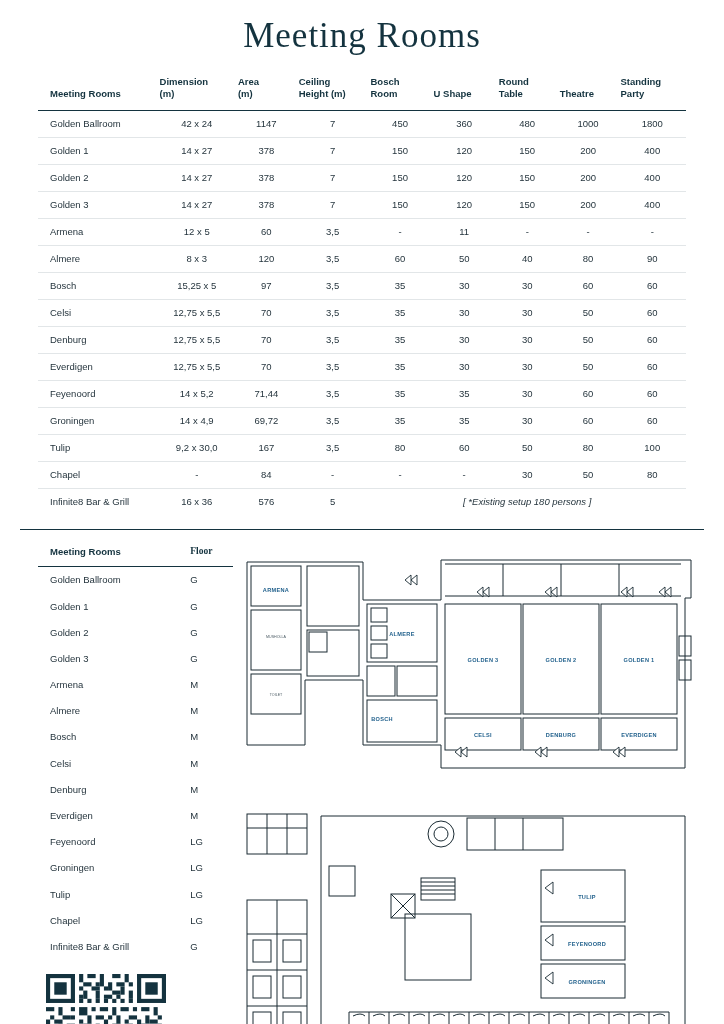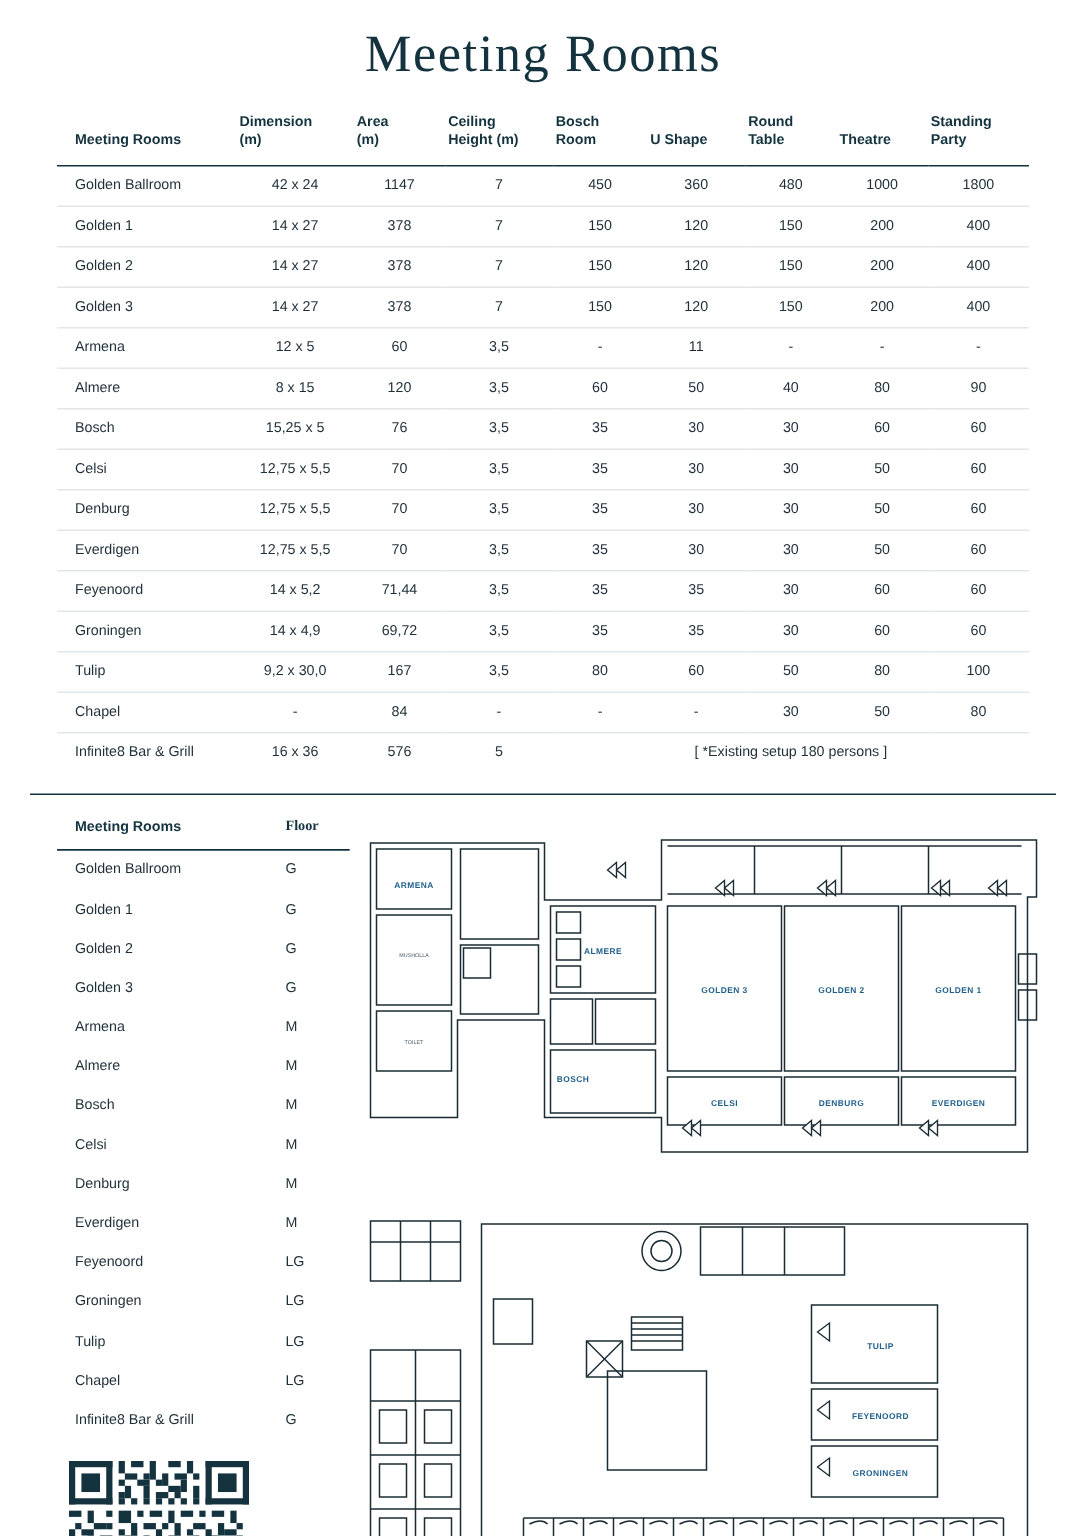--- a/index.html
+++ b/index.html
@@ -51,21 +51,21 @@
   table.main thead tr { border-bottom: 1.3px solid #14333f; }
   table.main tbody td {
     padding: 7.5px 2px;
     text-align: center;
     color: #1f2f38;
     font-size: 9.5px;
     border-bottom: 0.8px solid #e2e6e8;
   }
   table.main tbody td.first { text-align: left; padding-left: 12px; }
   table.main tbody tr:last-child td { border-bottom: none; }
-  .setup-note { text-align: center; color: #1f2f38; font-size: 9.5px; }
+  .setup-note { text-align: center; color: #1f2f38; font-size: 9.5px; font-style: italic; }
 
   .divider {
     margin: 14px 20px 0 20px;
     border-top: 1.2px solid #14333f;
   }
 
   
   .lower {
     display: flex;
     margin: 10px 38px 0 38px;
@@ -222,33 +222,33 @@
             <td>60</td>
             <td>3,5</td>
             <td>-</td>
             <td>11</td>
             <td>-</td>
             <td>-</td>
             <td>-</td>
           </tr>
           <tr>
             <td class="first">Almere</td>
-            <td>8 x 15</td>
+            <td>8 x 3</td>
             <td>120</td>
             <td>3,5</td>
             <td>60</td>
             <td>50</td>
             <td>40</td>
             <td>80</td>
             <td>90</td>
           </tr>
           <tr>
             <td class="first">Bosch</td>
             <td>15,25 x 5</td>
-            <td>76</td>
+            <td>97</td>
             <td>3,5</td>
             <td>35</td>
             <td>30</td>
             <td>30</td>
             <td>60</td>
             <td>60</td>
           </tr>
           <tr>
             <td class="first">Celsi</td>
             <td>12,75 x 5,5</td>

